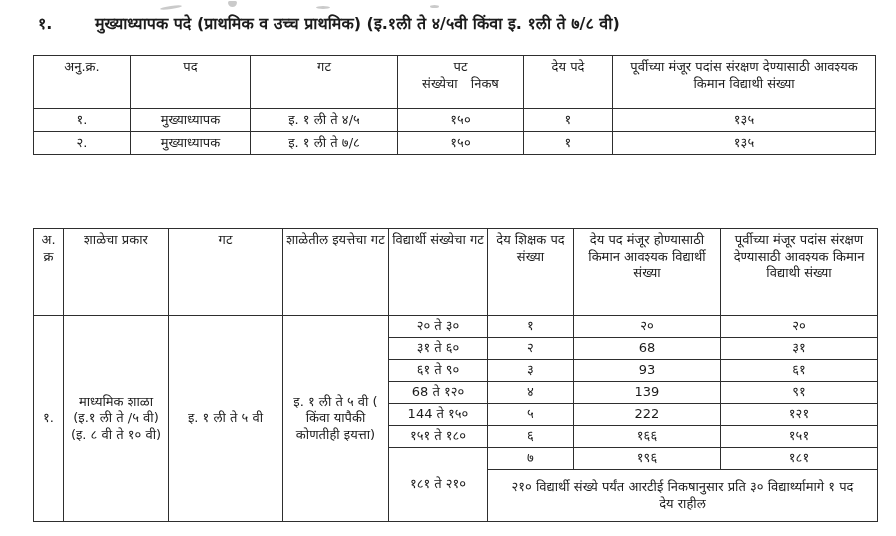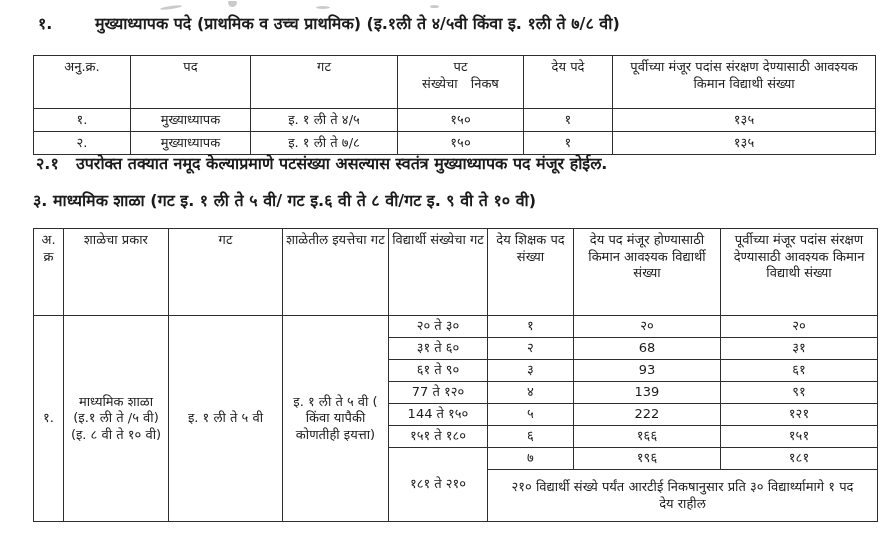--- a/index.html
+++ b/index.html
@@ -97,25 +97,21 @@
         <td>२.</td>
         <td>मुख्याध्यापक</td>
         <td>इ. १ ली ते ७/८</td>
         <td>१५०</td>
         <td>१</td>
         <td>१३५</td>
       </tr>
     </tbody>
   </table>
 
-  <div class="heading note21">
-    <span class="num">२.१</span><span>उपरोक्त तक्यात नमूद केल्याप्रमाणे पटसंख्या असल्यास स्वतंत्र मुख्याध्यापक पद मंजूर होईल.</span>
-  </div>
 
-  <div class="heading sec3">३. माध्यमिक शाळा (गट इ. १ ली ते ५ वी/ गट इ.६ वी ते ८ वी/गट इ. ९ वी ते १० वी)</div>
 
   <table id="table2">
     <colgroup>
       <col style="width:30px">
         <col style="width:105px">
         <col style="width:114px">
         <col style="width:106px">
       <col style="width:99px">
         <col style="width:86px">
         <col style="width:147px">
@@ -153,21 +149,21 @@
         <td>68</td>
         <td>३१</td>
       </tr>
       <tr>
         <td>६१ ते ९०</td>
         <td>३</td>
         <td>93</td>
         <td>६१</td>
       </tr>
       <tr>
-        <td>77 ते १२०</td>
+        <td>68 ते १२०</td>
         <td>४</td>
         <td>139</td>
         <td>९१</td>
       </tr>
       <tr>
         <td>144 ते १५०</td>
         <td>५</td>
         <td>222</td>
         <td>१२१</td>
       </tr>

